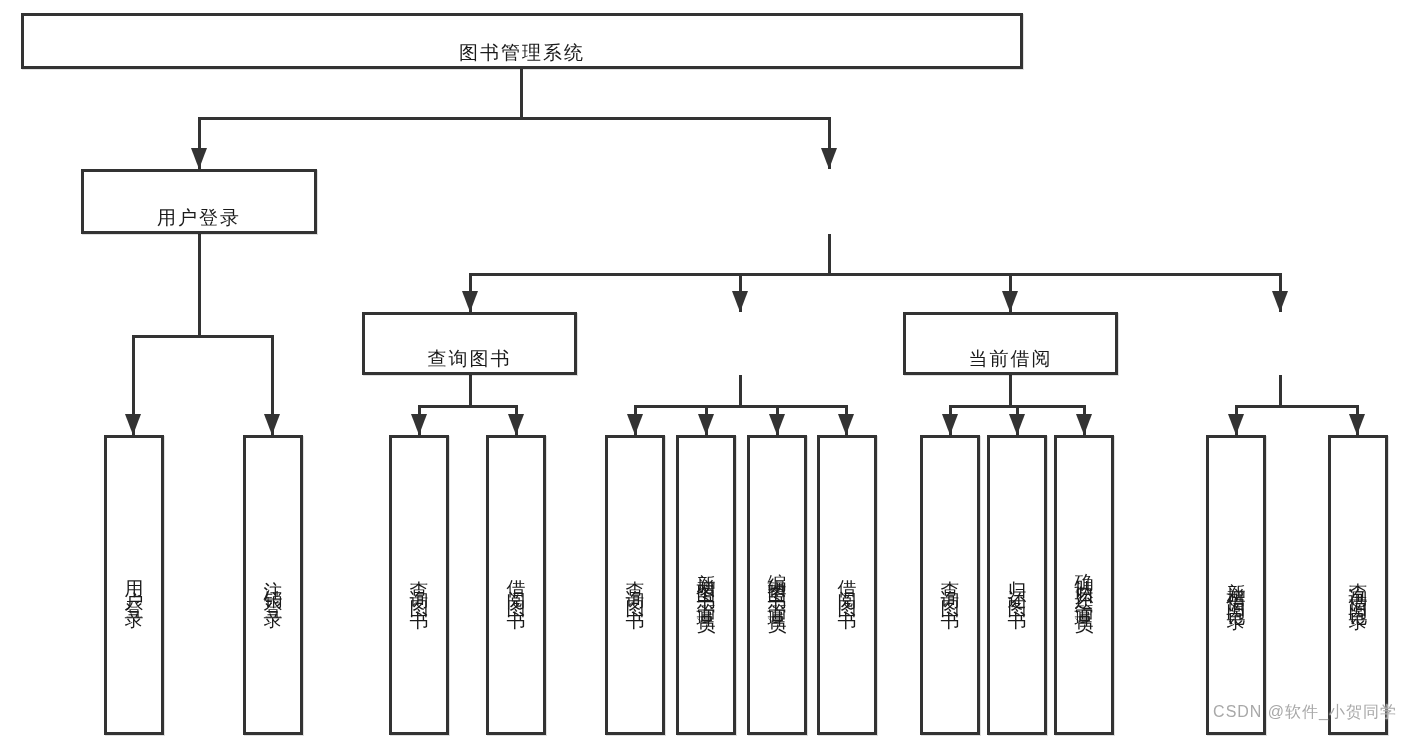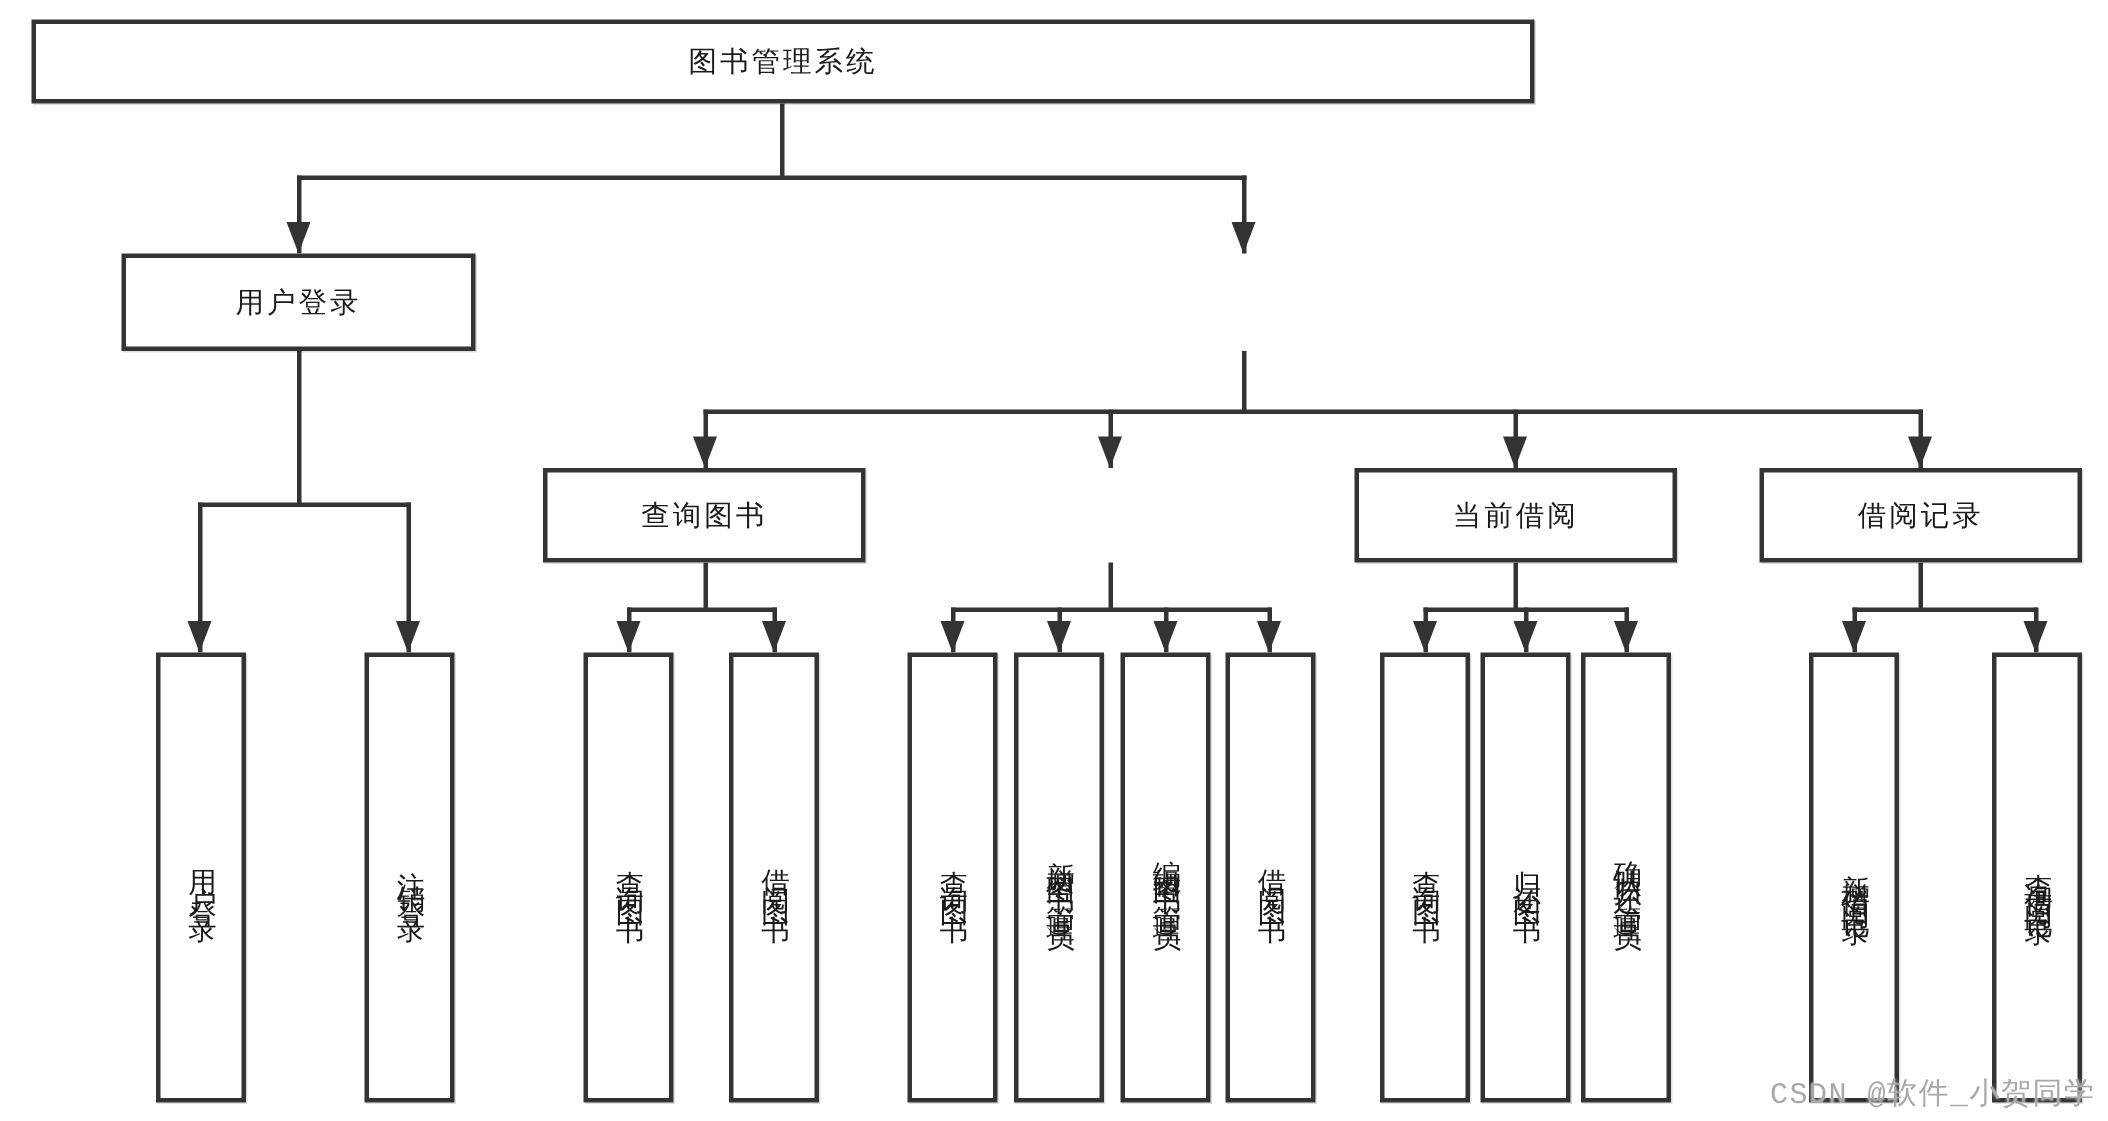--- a/index.html
+++ b/index.html
@@ -16,21 +16,21 @@
     height: 747px;
     background: var(--bg);
     font-family: "Liberation Sans", "DejaVu Sans", sans-serif;
     overflow: hidden;
   }
   .node {
     position: absolute;
     border: 3px solid var(--line);
     background: #fff;
     display: flex;
-    align-items: center;
+    align-items: flex-end;
     justify-content: center;
     font-size: 19px;
     color: var(--text);
     letter-spacing: 2px;
     box-shadow: 1px 1px 0 rgba(0,0,0,0.12);
   }
   .leaf {
     writing-mode: vertical-rl;
     text-orientation: mixed;
     letter-spacing: 10px;
@@ -43,27 +43,26 @@
   .arrow {
     position: absolute;
     width: 0; height: 0;
     border-left: 8px solid transparent;
     border-right: 8px solid transparent;
     border-top: 21px solid var(--line);
   }
   .watermark {
     position: absolute;
     right: 8px;
-    bottom: 5px;
-    font-size: 20px;
+    bottom: 24px;
+    font-size: 16px;
     color: var(--watermark);
     text-shadow: 0 0 2px #ffffff;
     letter-spacing: 1px;
     z-index: 5;
-    font-family: Liberation Mono, monospace;
   }
 </style>
 </head>
 <body>
 
 <div class="canvas">
 
   <div class="vl" style="left:520px; top:67px; height:51px;"></div>
   <div class="hl" style="left:198px; top:117px; width:633px;"></div>
   <div class="vl" style="left:198px; top:117px; height:52px;"></div>
@@ -130,23 +129,20 @@
   <div class="node" style="left:81px; top:169px; width:236px; height:65px;">
     <span>用户登录</span>
   </div>
 
   <div class="node" style="left:362px; top:312px; width:215px; height:63px;">
     <span>查询图书</span>
   </div>
   <div class="node" style="left:903px; top:312px; width:215px; height:63px;">
     <span>当前借阅</span>
   </div>
-  <div class="node" style="left:1173px; top:312px; width:215px; height:63px;">
-    <span>借阅记录</span>
-  </div>
 
   <div class="node leaf" style="left:104px; top:435px; width:60px; height:300px;">
     <span>用户登录</span>
   </div>
   <div class="node leaf" style="left:243px; top:435px; width:60px; height:300px;">
     <span>注销登录</span>
   </div>
 
   <div class="node leaf" style="left:389px; top:435px; width:60px; height:300px;">
     <span>查询图书</span>

